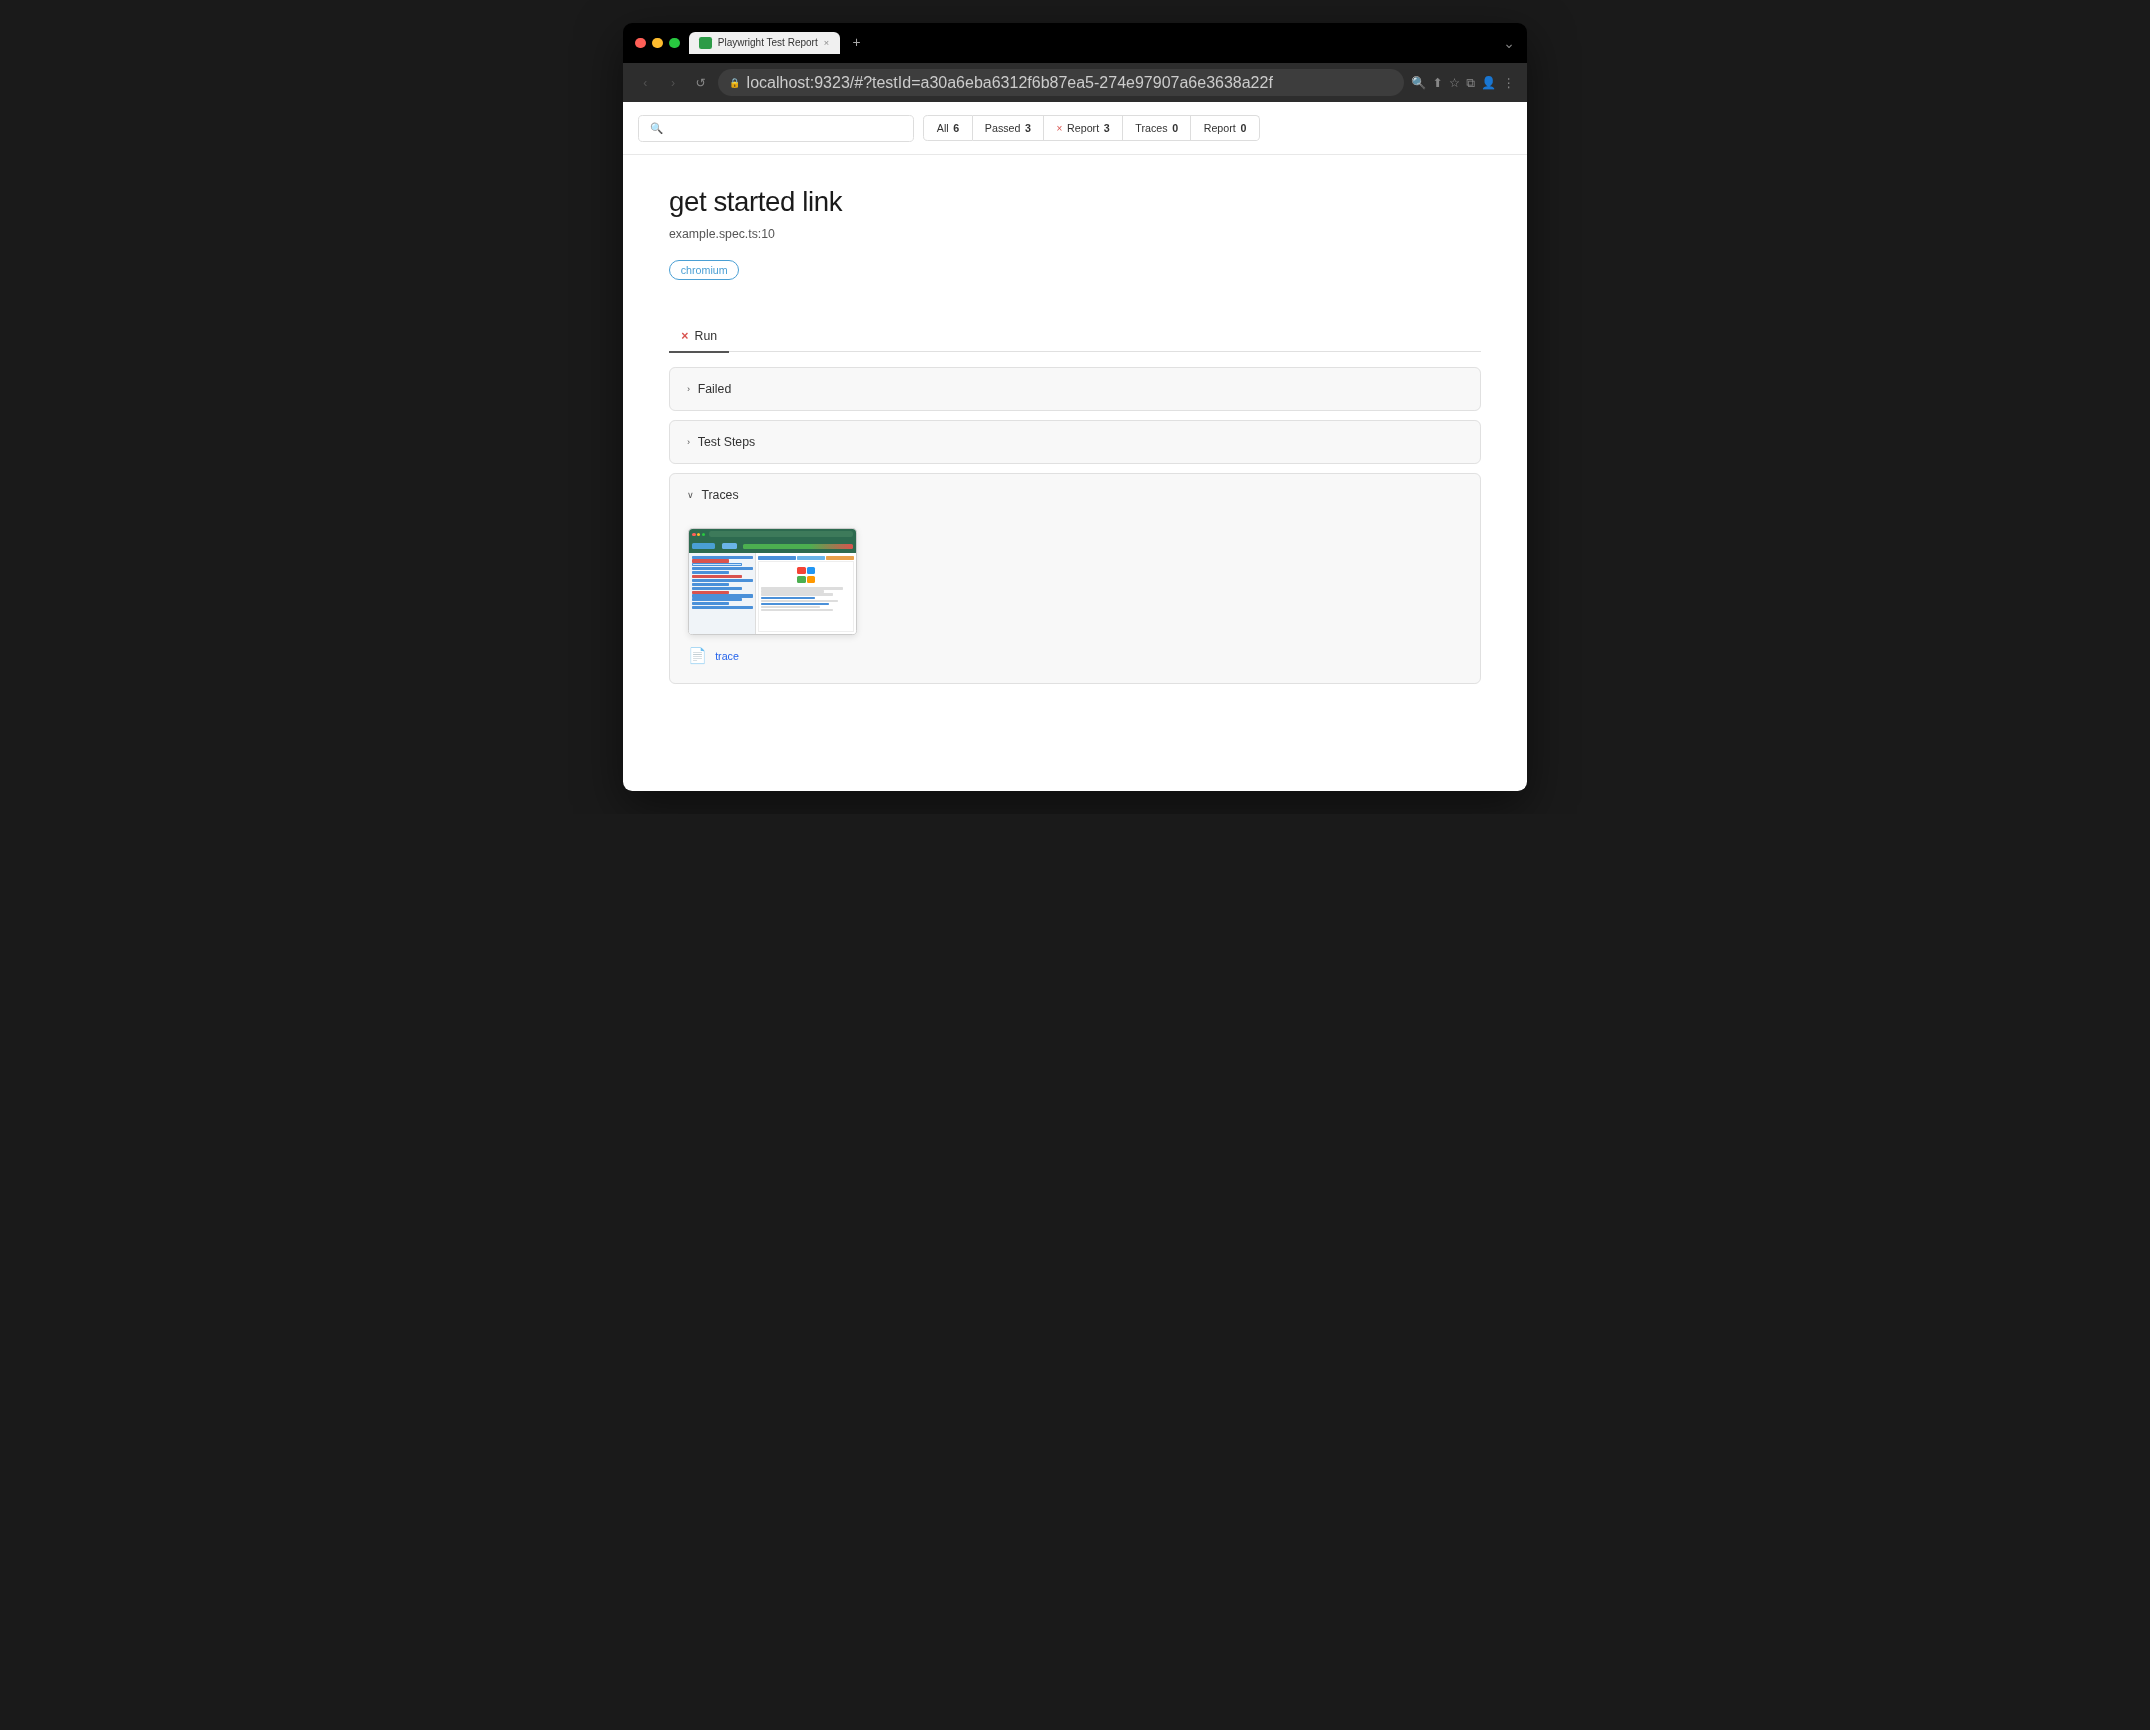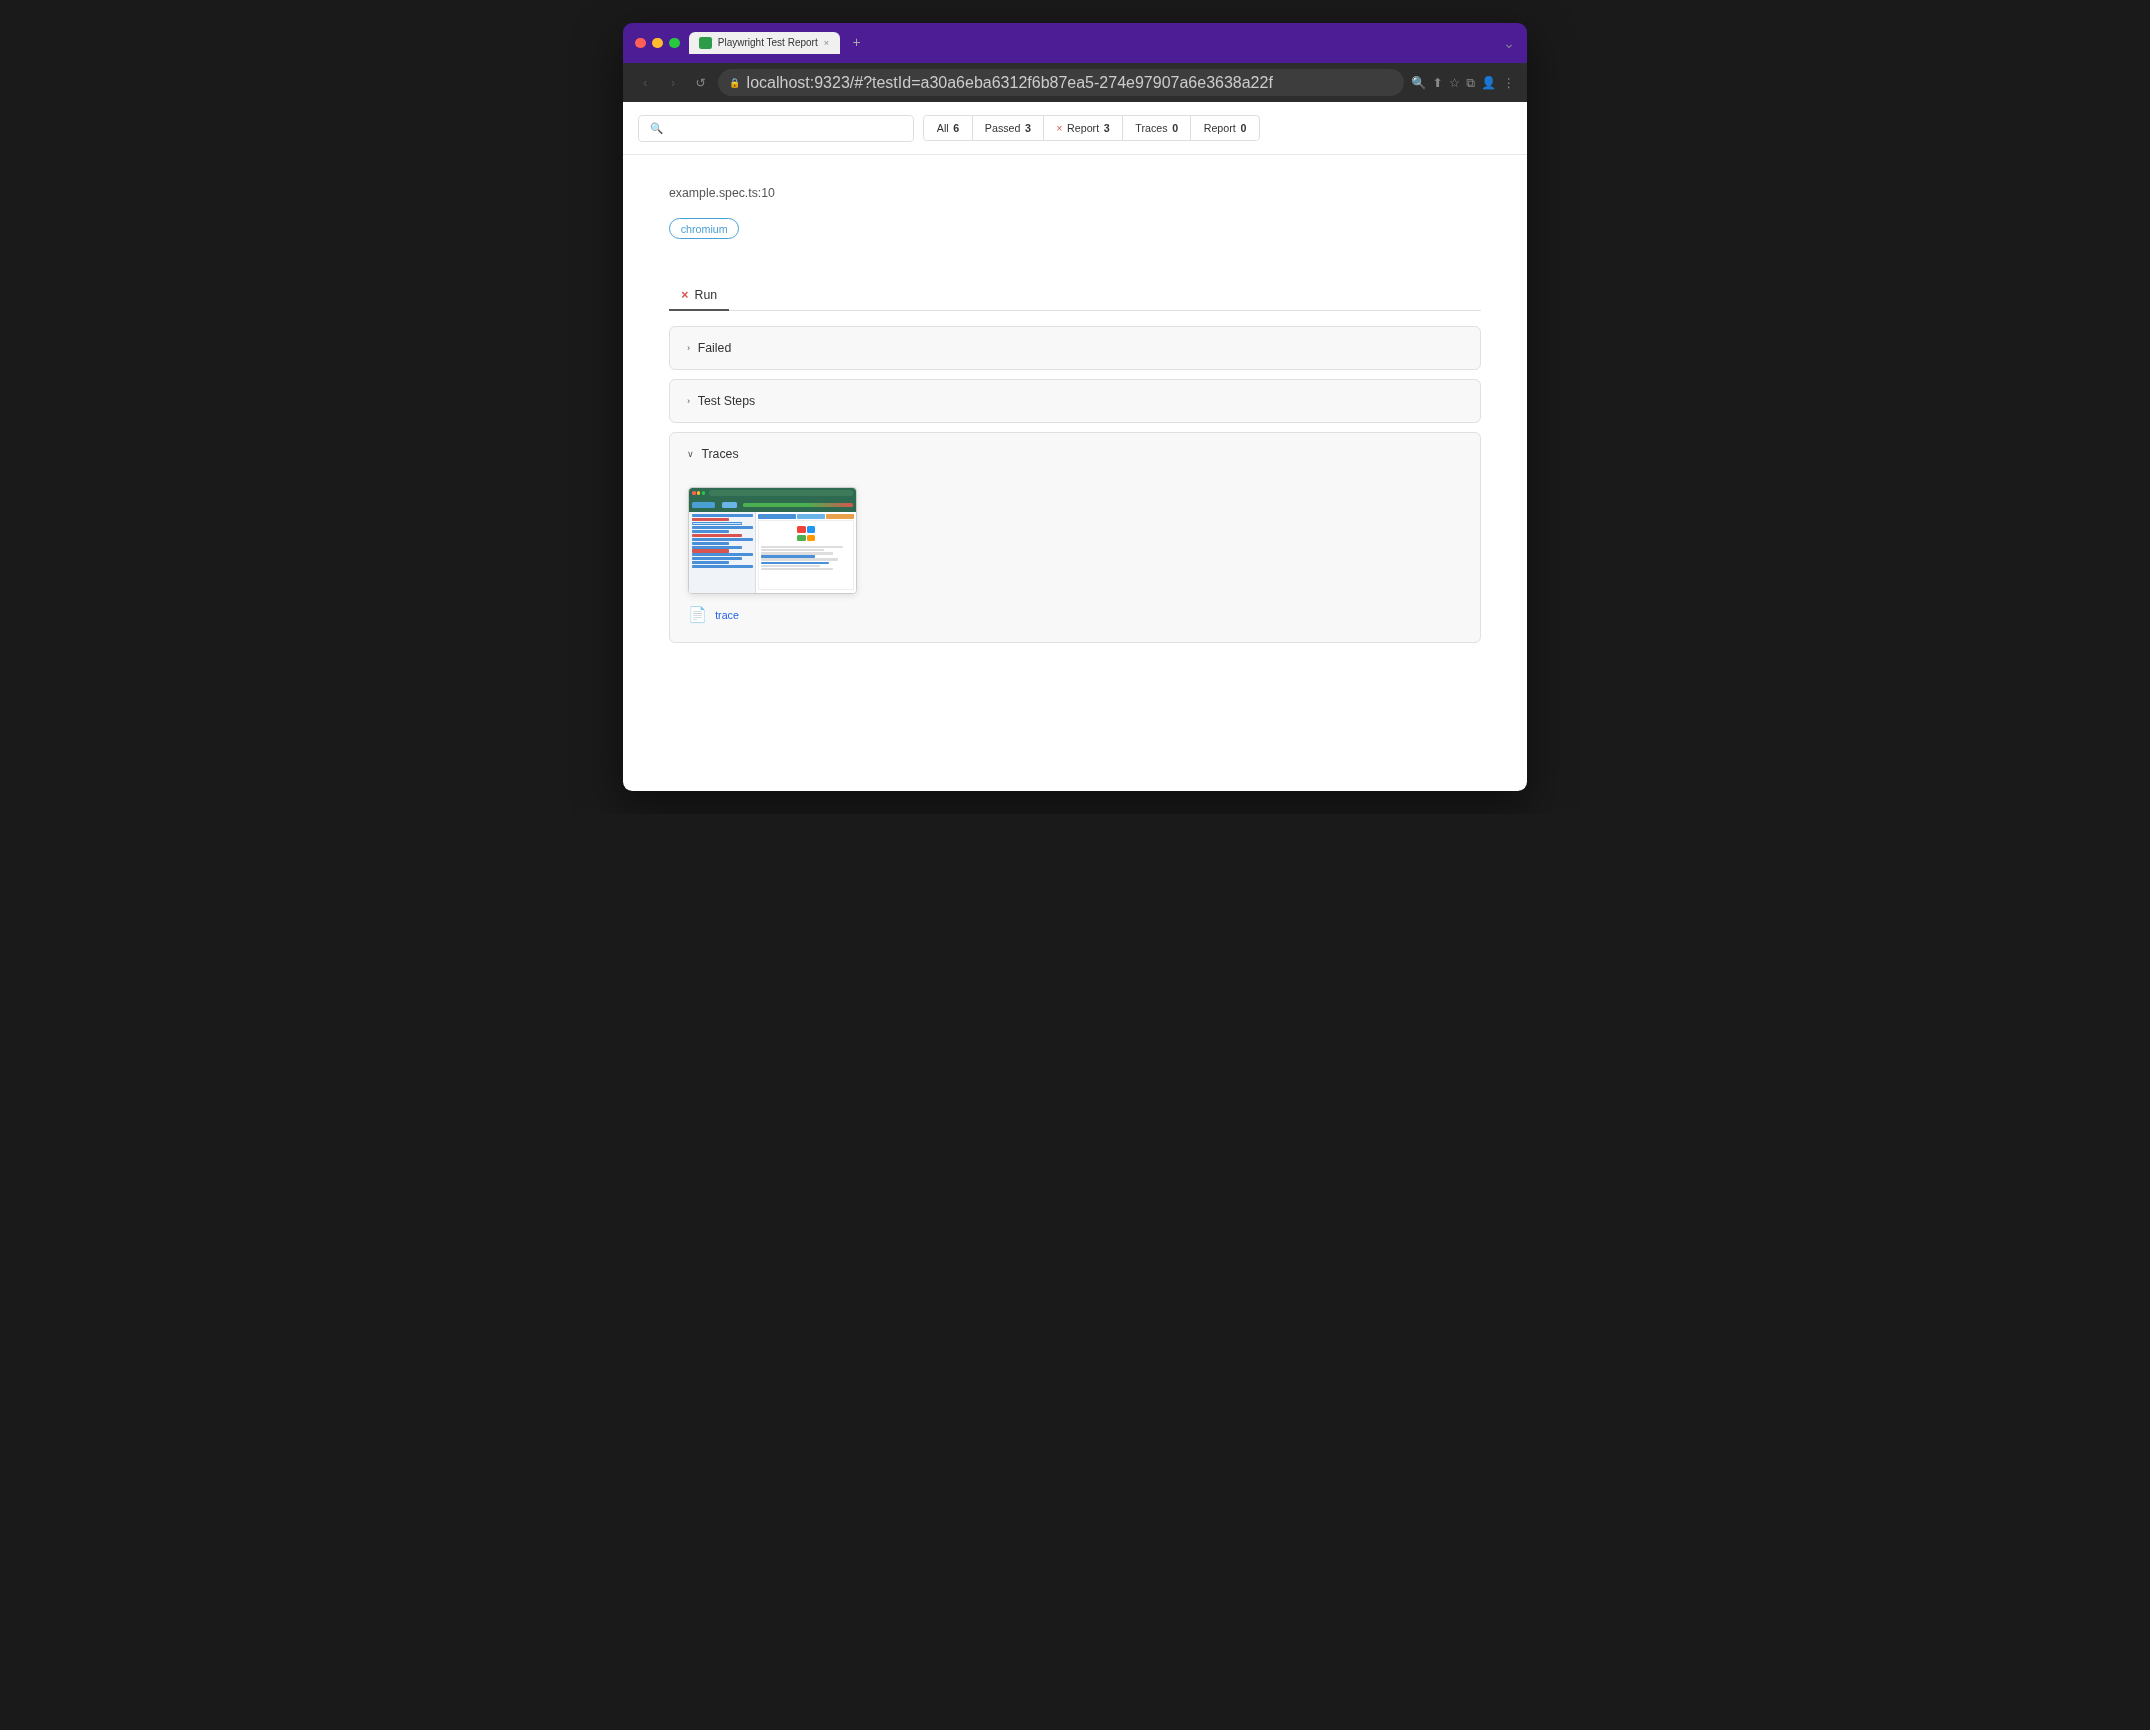--- a/index.html
+++ b/index.html
@@ -8,21 +8,21 @@
     
     .browser-window {
       width: 904px;
       margin: 23px auto;
       border-radius: 9.2px;
       overflow: hidden;
       box-shadow: 0 15.3px 46px rgba(0,0,0,0.5);
     }
 
     .title-bar {
-      background: #4c1d95;
+      background: #000000;
       padding: 9.2px 12.3px;
       display: flex;
       align-items: center;
       gap: 9.2px;
     }
 
     .traffic-lights {
       display: flex;
       gap: 6.1px;
       flex-shrink: 0;
@@ -471,20 +471,21 @@
           <span class="count">0</span>
         </button>
         <button class="filter-btn">
           <span>Report</span>
           <span class="count">0</span>
         </button>
       </div>
     </div>
 
     <div class="test-detail">
+      <h1 class="test-title">get started link</h1>
       <div class="test-file">example.spec.ts:10</div>
       <div class="browser-badge">chromium</div>
     </div>
 
     <div style="padding: 0 46px;">
       <div class="tabs-row">
         <div class="run-tab">
           <span class="fail-x">×</span>
           <span>Run</span>
         </div>

